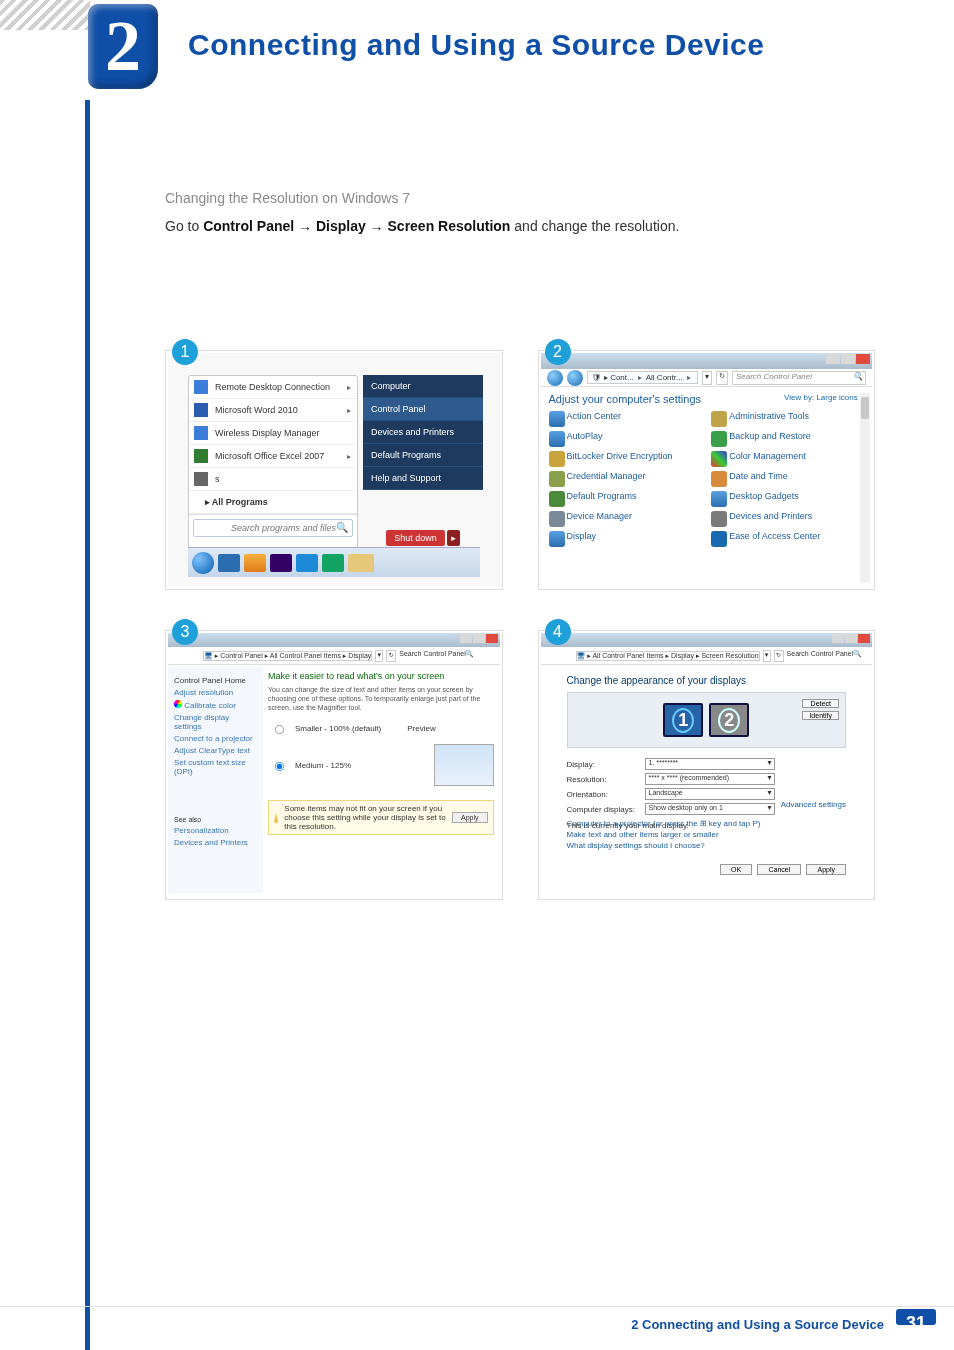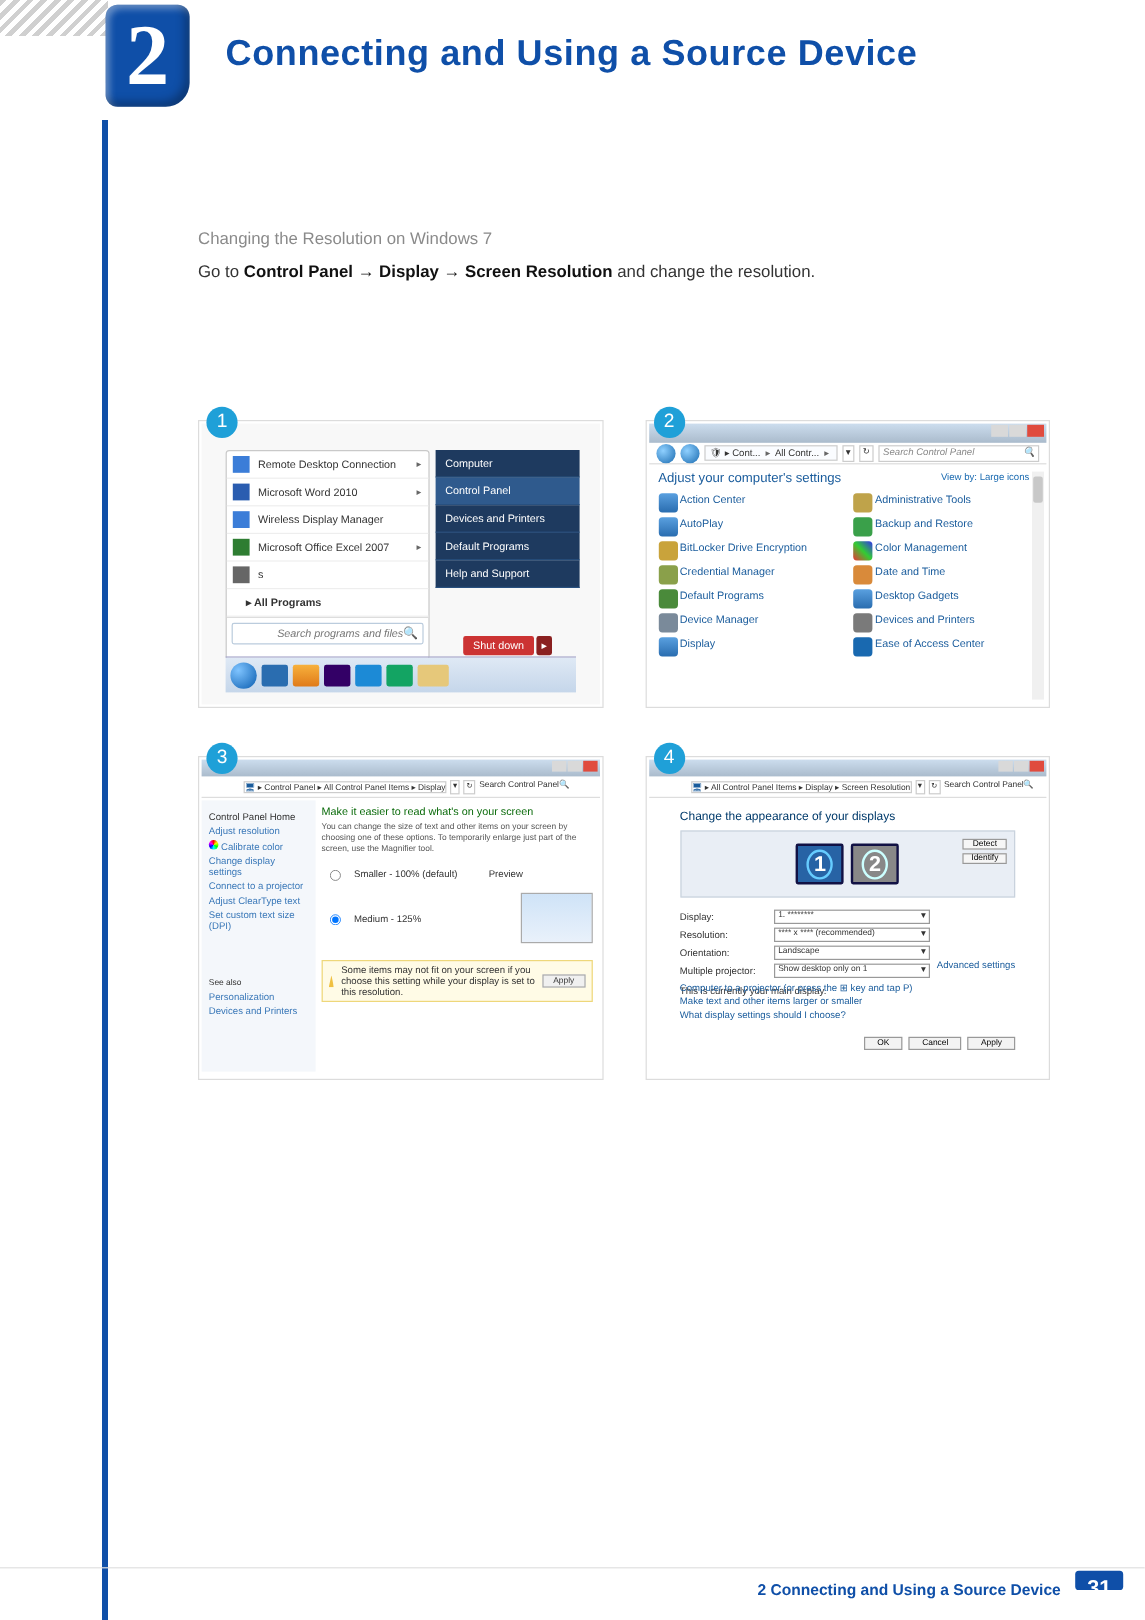--- a/index.html
+++ b/index.html
@@ -396,21 +396,21 @@
           </div>
         <div class="row">
             <label>Resolution:</label>
             <div class="sel">**** x **** (recommended)</div>
           </div>
         <div class="row">
             <label>Orientation:</label>
             <div class="sel">Landscape</div>
           </div>
         <div class="row">
-            <label>Multiple projector:</label>
+            <label>Computer displays:</label>
             <div class="sel">Show desktop only on 1</div>
           </div>
         <div style="margin-top:6px;color:#333">This is currently your main display.</div>
         <div class="adv">Advanced settings</div>
         <div class="links">
           <div>Computer to a projector (or press the ⊞ key and tap P)</div>
           <div>Make text and other items larger or smaller</div>
           <div>What display settings should I choose?</div>
         </div>
         <div class="btns">

